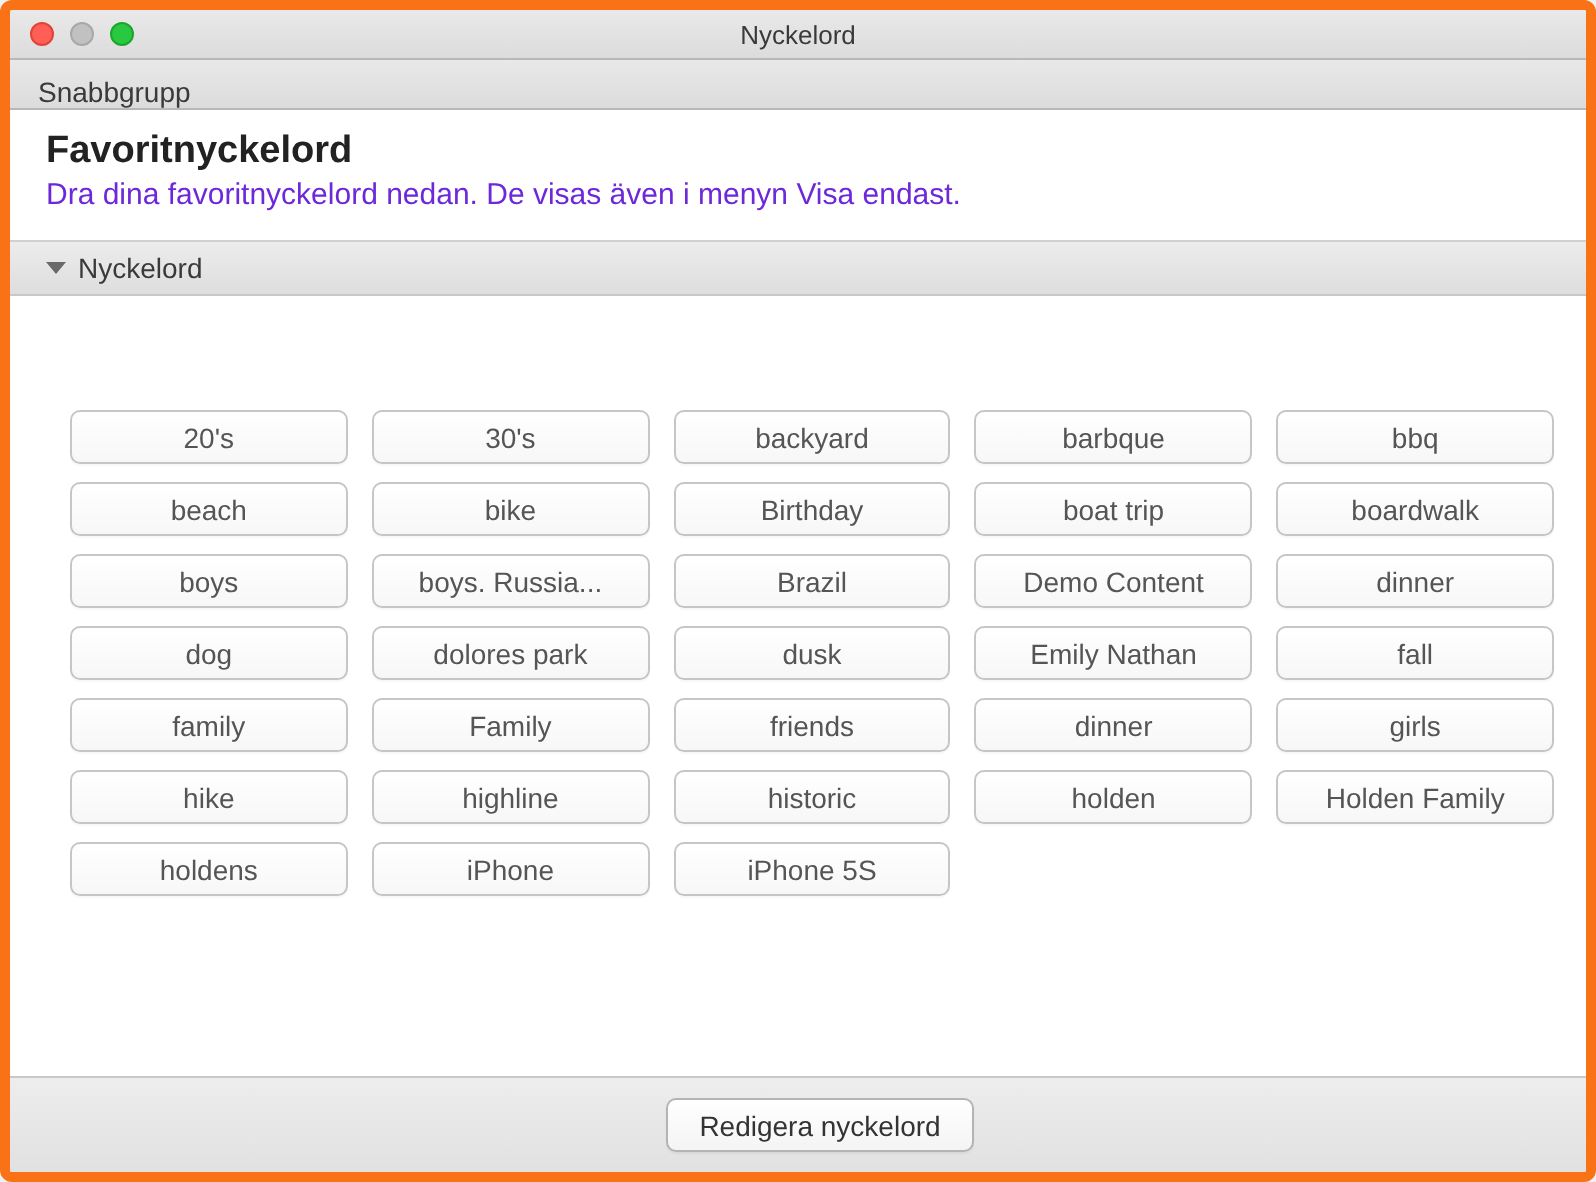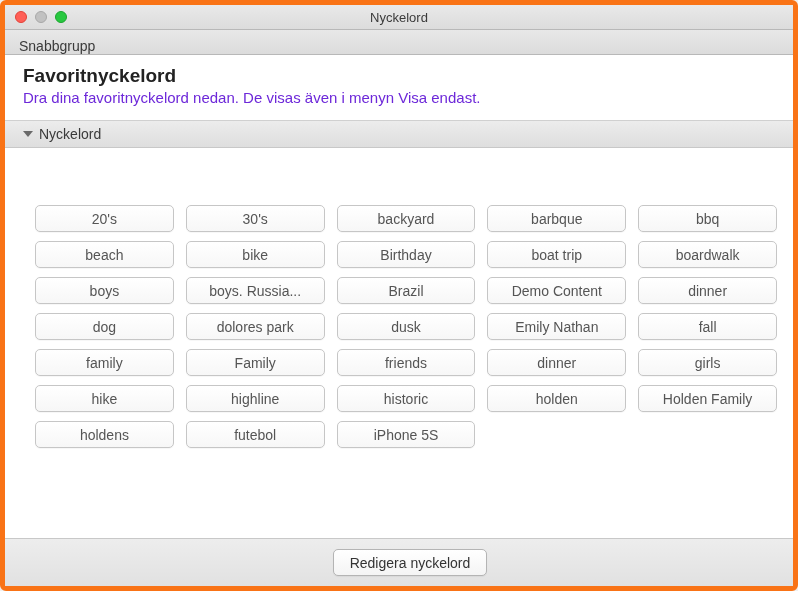--- a/index.html
+++ b/index.html
@@ -209,21 +209,21 @@
     <button class="keyword-button">Family</button>
     <button class="keyword-button">friends</button>
     <button class="keyword-button">dinner</button>
     <button class="keyword-button">girls</button>
     <button class="keyword-button">hike</button>
     <button class="keyword-button">highline</button>
     <button class="keyword-button">historic</button>
     <button class="keyword-button">holden</button>
     <button class="keyword-button">Holden Family</button>
     <button class="keyword-button">holdens</button>
-    <button class="keyword-button">futebol</button>
+    <button class="keyword-button">iPhone</button>
     <button class="keyword-button">iPhone 5S</button>
   </div>
 
   <div class="bottom-bar">
     <button class="edit-button">Redigera nyckelord</button>
   </div>
 
 </div>
 
 </body></html>

